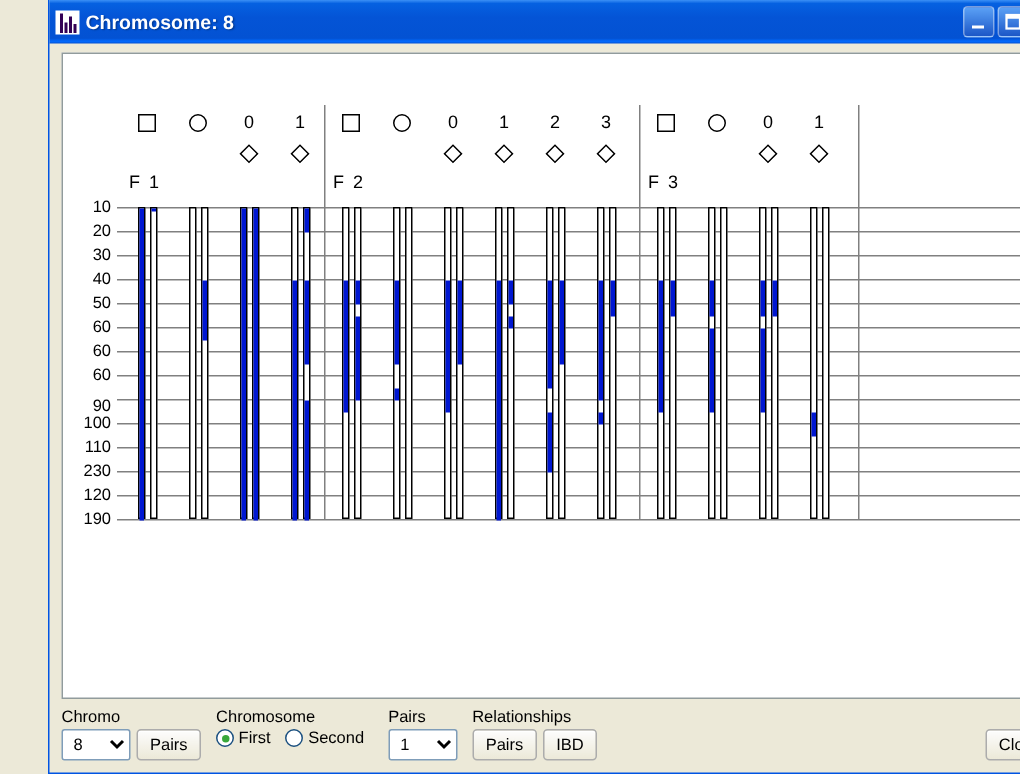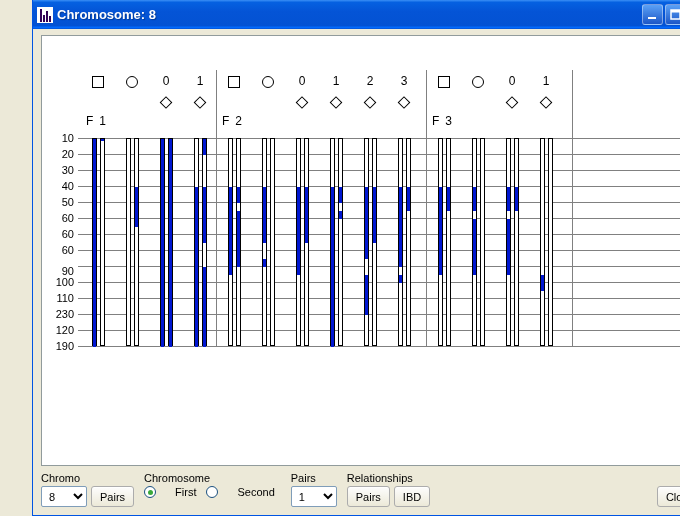--- a/index.html
+++ b/index.html
@@ -95,21 +95,21 @@
   select { min-width: 36px; padding-right: 14px; }
   .btn {
     background: linear-gradient(to bottom,#fdfdfd,#ece9d8);
     border: 1px solid #acacac;
     border-radius: 3px;
     padding: 0 8px;
     cursor: default;
     box-shadow: inset 0 1px 0 #fff;
     display: inline-flex; align-items: center;
   }
-  .radio { display: inline-flex; align-items: center; gap: 19px; margin-right: 6px; }
+  .radio { display: inline-flex; align-items: center; gap: 3px; margin-right: 6px; }
   .radio .dot {
     width: 12px; height: 12px; border: 1px solid #1c5180;
     border-radius: 50%; background: #fff;
     display: flex; align-items: center; justify-content: center;
   }
   .radio .dot.inner::after {
     content: ""; width: 5px; height: 5px; border-radius: 50%; background: #39a83a;
   }
   .spacer { flex: 1; }
 

